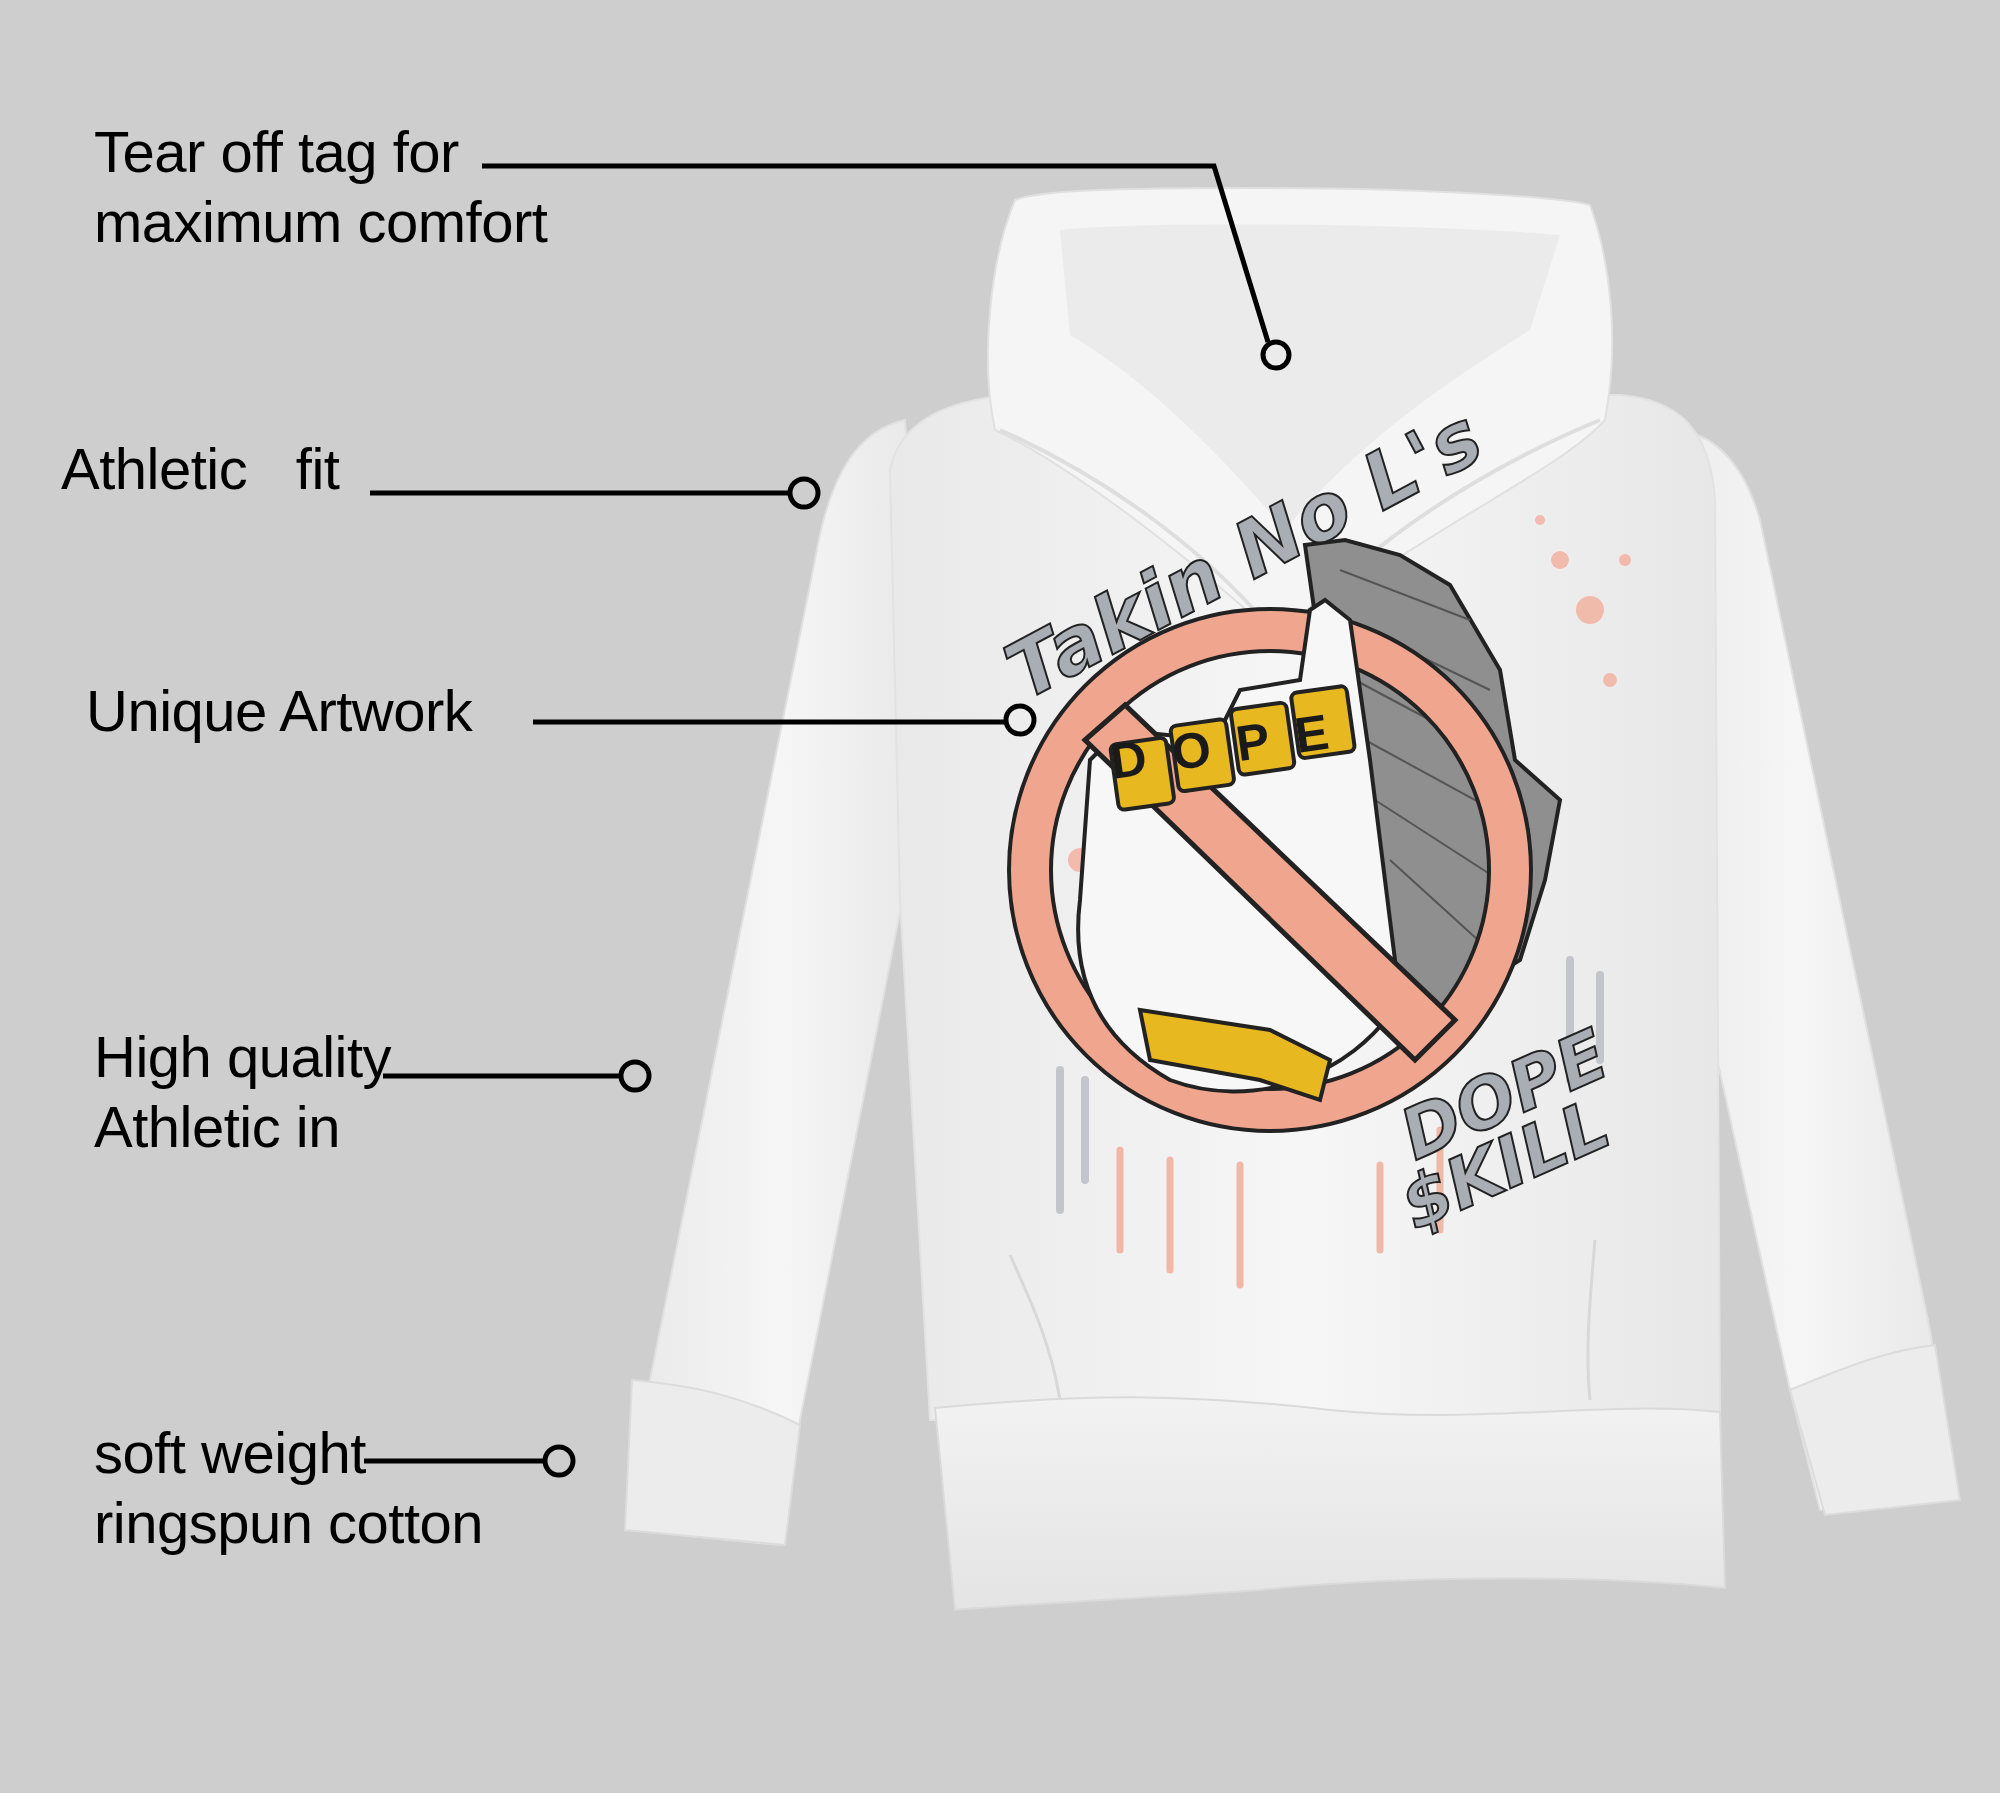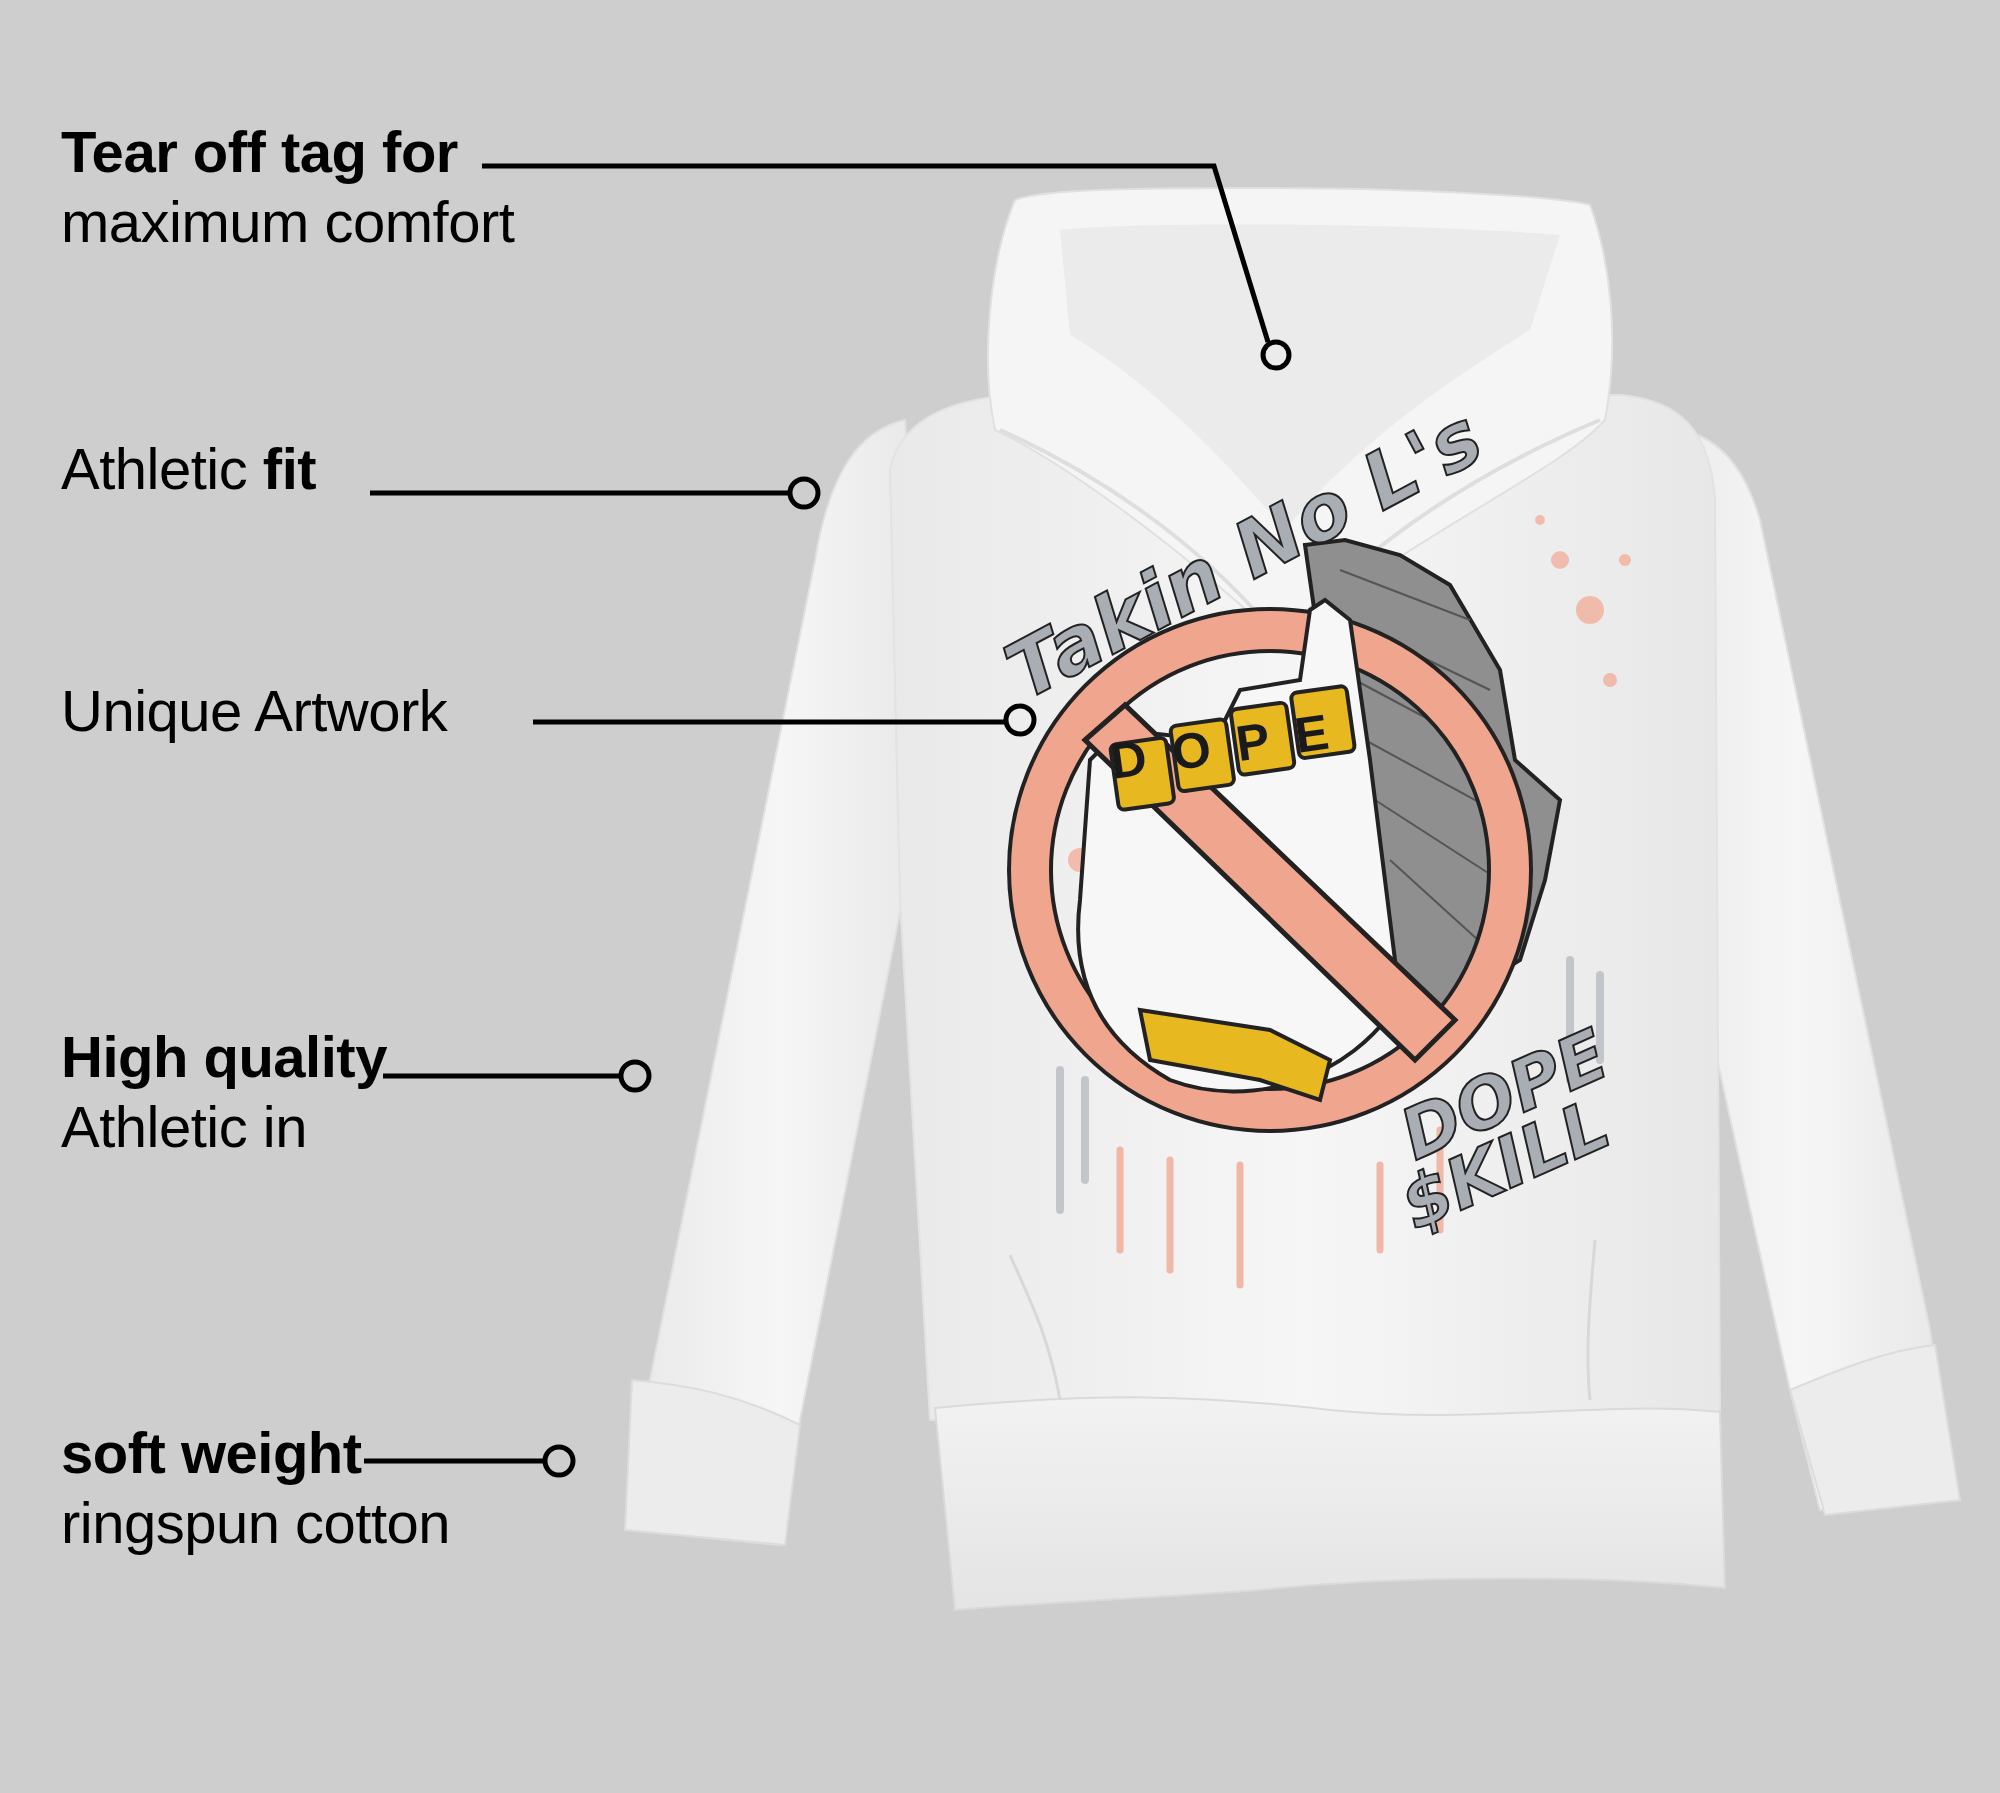--- a/index.html
+++ b/index.html
@@ -9,21 +9,21 @@
     font-family:"Liberation Sans", sans-serif;
     color:#000;
   }
   .feature {
     position:absolute; left:61px;
     font-size:58px; line-height:70px;
     letter-spacing:-0.5px;
   }
   .feature .line { display:block; white-space:nowrap; }
   .b { font-weight:normal; }
-  .n { font-weight:bold; }
+  .n { font-weight:normal;margin-left:33px; }
   svg.overlay { position:absolute; left:0; top:0; }
 </style>
 </head>
 <body>
 
 <svg class="overlay" width="2000" height="1793" viewBox="0 0 2000 1793">
   <defs>
     <linearGradient id="shade" x1="0" y1="0" x2="1" y2="0">
       <stop offset="0" stop-color="#e9e9e9"></stop>
       <stop offset="0.5" stop-color="#f6f6f6"></stop>
@@ -135,21 +135,21 @@
 
 <div class="feature" style="top:117px;">
   <span class="line"><span class="n">Tear off tag for</span><span class="b"></span></span>
   <span class="line"><span class="n"></span><span class="b">maximum comfort</span></span>
 </div>
 
 <div class="feature" style="top:434px;">
   <span class="line"><span class="b">Athletic</span><span class="n" style="white-space:pre"> fit</span></span>
 </div>
 
-<div class="feature" style="top:676px;">
+<div class="feature" style="top:676px;margin-left:25px;">
   <span class="line"><span class="b">Unique Artwork</span><span class="n"></span></span>
 </div>
 
 <div class="feature" style="top:1022px;">
   <span class="line"><span class="n">High quality</span><span class="b"></span></span>
   <span class="line"><span class="n"></span><span class="b">Athletic in</span></span>
 </div>
 
 <div class="feature" style="top:1418px;">
   <span class="line"><span class="n">soft weight</span><span class="b"></span></span>

